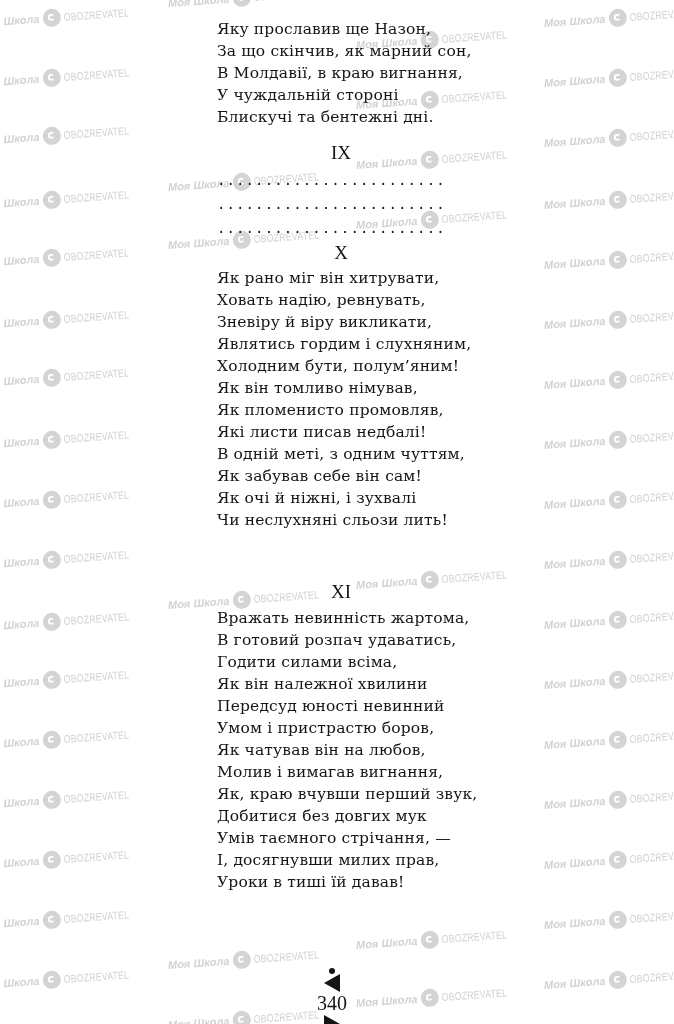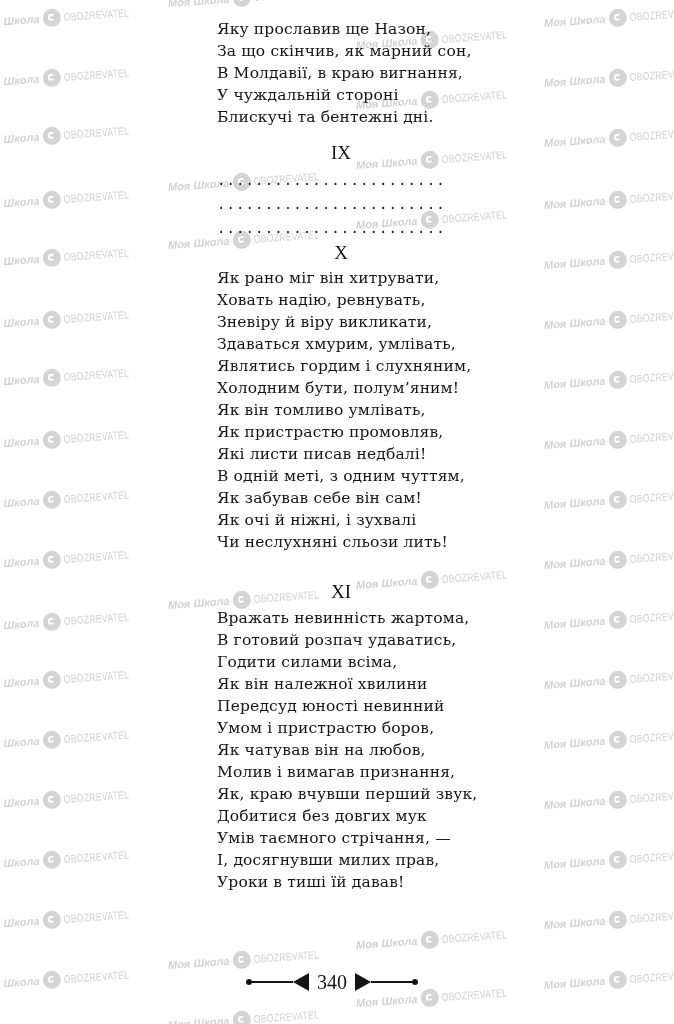--- a/index.html
+++ b/index.html
@@ -115,20 +115,21 @@
       color: #151515;
     }
     .footer {
       position: absolute;
       left: 230px;
       top: 968px;
       width: 172px;
       height: 28px;
       display: flex;
       align-items: center;
+      flex-direction: column;
     }
     .footer .dot {
       width: 6px; height: 6px; border-radius: 50%;
       background: #151515;
       flex: 0 0 auto;
     }
     .footer .rule {
       height: 2px;
       background: #151515;
       flex: 1 1 auto;
@@ -417,43 +418,42 @@
     <span class="dotline">........................</span>
     <span class="dotline">........................</span>
   </div>
 
   <div class="heading" style="top:242px">X</div>
 
   <div class="stanza" style="top:267px">
     <span class="line">Як рано міг він хитрувати,</span>
     <span class="line">Ховать надію, ревнувать,</span>
     <span class="line">Зневіру й віру викликати,</span>
-    <span class="line">Здаваться хмурим, умлівать,</span>
     <span class="line">Являтись гордим і слухняним,</span>
     <span class="line">Холодним бути, полум’яним!</span>
-    <span class="line">Як він томливо умлівать,</span>
-    <span class="line">Як пристрастю промовляв,</span>
+    <span class="line">Як він томливо німував,</span>
+    <span class="line">Як пломенисто промовляв,</span>
     <span class="line">Які листи писав недбалі!</span>
     <span class="line">В одній меті, з одним чуттям,</span>
     <span class="line">Як забував себе він сам!</span>
     <span class="line">Як очі й ніжні, і зухвалі</span>
     <span class="line">Чи неслухняні сльози лить!</span>
   </div>
 
   <div class="heading" style="top:581px">XI</div>
 
   <div class="stanza" style="top:607px">
     <span class="line">Вражать невинність жартома,</span>
     <span class="line">В готовий розпач удаватись,</span>
     <span class="line">Годити силами всіма,</span>
     <span class="line">Як він належної хвилини</span>
     <span class="line">Передсуд юності невинний</span>
     <span class="line">Умом і пристрастю боров,</span>
     <span class="line">Як чатував він на любов,</span>
-    <span class="line">Молив і вимагав признання,</span>
+    <span class="line">Молив і вимагав вигнання,</span>
     <span class="line">Як, краю вчувши перший звук,</span>
     <span class="line">Добитися без довгих мук</span>
     <span class="line">Умів таємного стрічання, —</span>
     <span class="line">І, досягнувши милих прав,</span>
     <span class="line">Уроки в тиші їй давав!</span>
   </div>
 
   <div class="footer">
     <span class="dot"></span>
     <span class="rule"></span>

